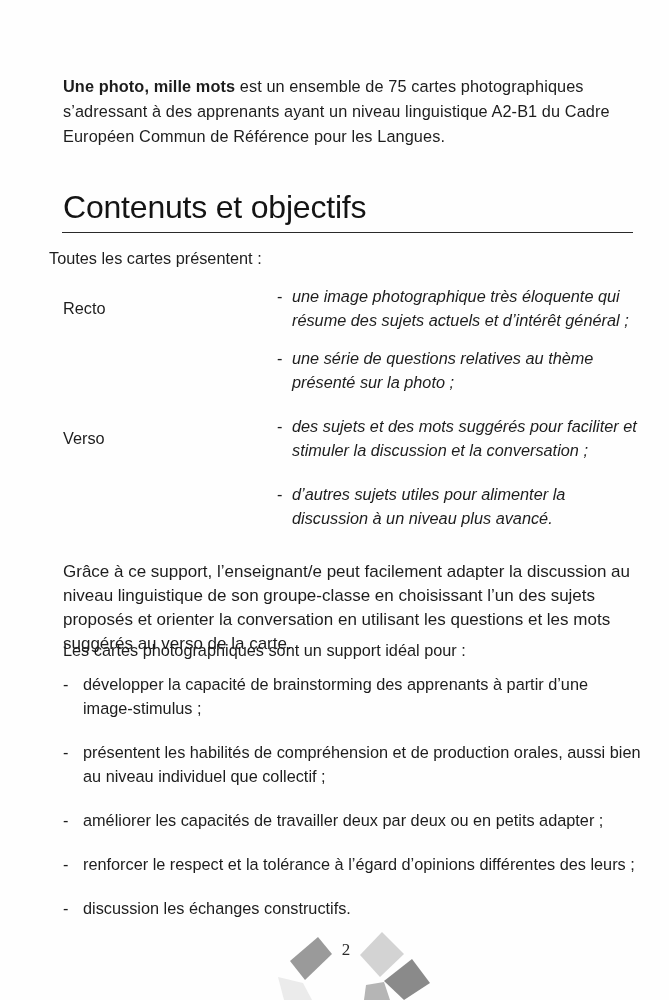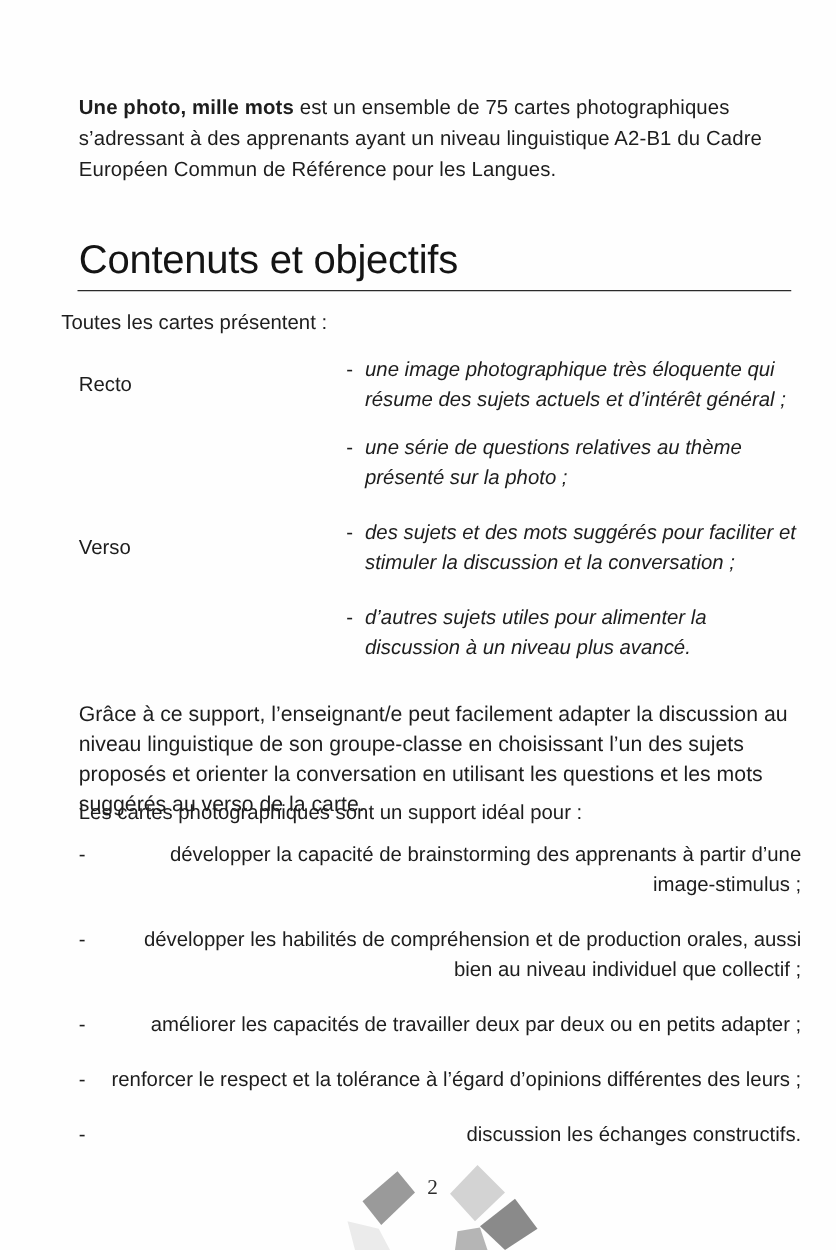--- a/index.html
+++ b/index.html
@@ -148,21 +148,20 @@
     color: #1d1d1d;
   }
   .bullet + .bullet {
     margin-top: 20px;
   }
   .bullet-dash {
     flex: 0 0 20px;
   }
   .bullet-text {
     flex: 1 1 auto;
-    text-align: right;
   }
 
   
   .footer-deco {
     position: absolute;
     left: 272px;
     top: 925px;
     width: 170px;
     height: 75px;
   }
@@ -229,21 +228,21 @@
 
   <div class="list-intro">Les cartes photographiques sont un support idéal pour :</div>
 
   <div class="bullets">
     <div class="bullet">
       <span class="bullet-dash">-</span>
       <span class="bullet-text">développer la capacité de brainstorming des apprenants à partir d’une image-stimulus ;</span>
     </div>
     <div class="bullet">
       <span class="bullet-dash">-</span>
-      <span class="bullet-text">développer les habilités de compréhension et de production orales, aussi bien au niveau individuel que collectif ;</span>
+      <span class="bullet-text">présentent les habilités de compréhension et de production orales, aussi bien au niveau individuel que collectif ;</span>
     </div>
     <div class="bullet">
       <span class="bullet-dash">-</span>
       <span class="bullet-text">améliorer les capacités de travailler deux par deux ou en petits adapter ;</span>
     </div>
     <div class="bullet">
       <span class="bullet-dash">-</span>
       <span class="bullet-text">renforcer le respect et la tolérance à l’égard d’opinions différentes des leurs ;</span>
     </div>
     <div class="bullet">

